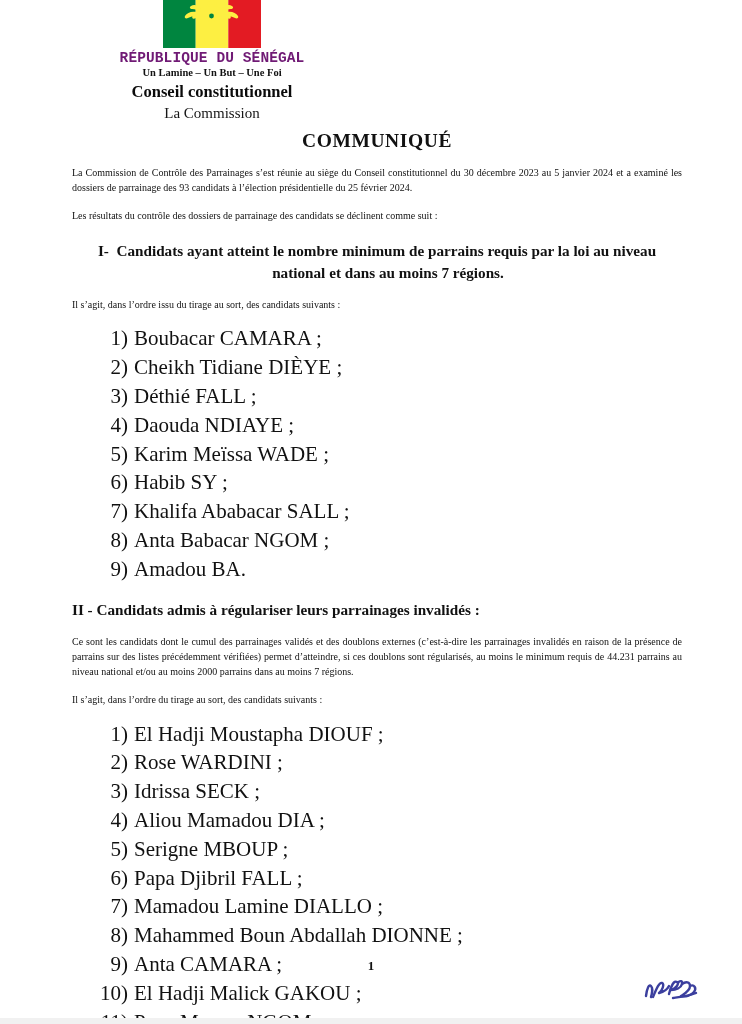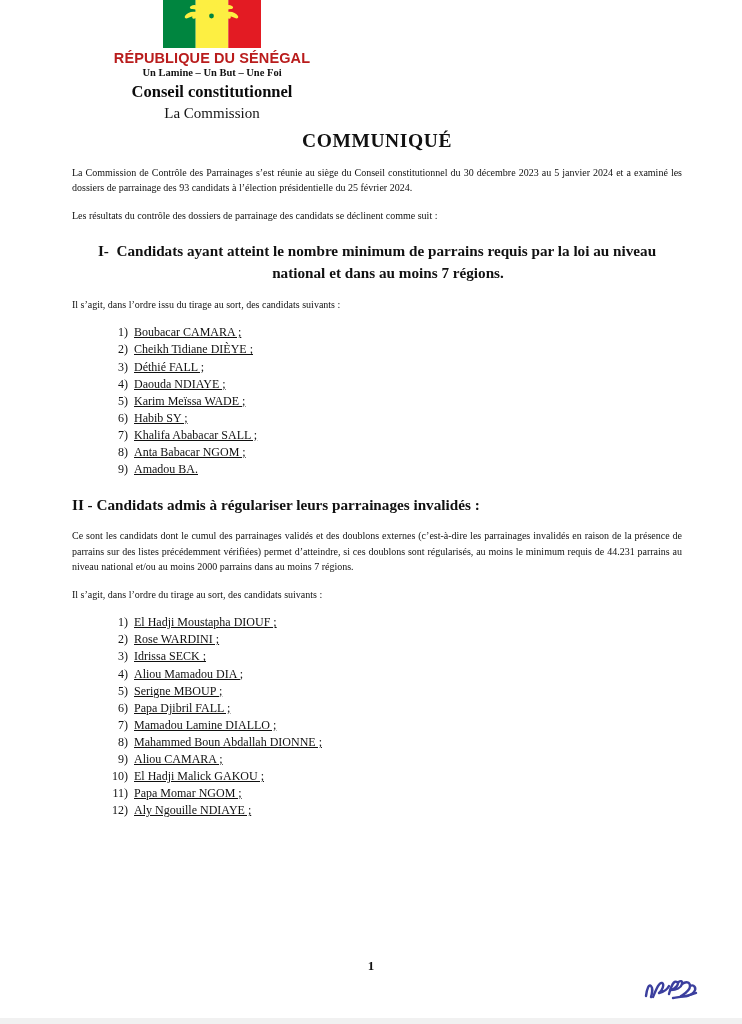--- a/index.html
+++ b/index.html
@@ -43,26 +43,26 @@
     width: 98px;
     height: 48px;
     margin: 0 auto 2px auto;
     position: relative;
     display: block;
     overflow: hidden;
   }
   .emblem svg { display: block; width: 98px; height: 48px; }
 
   .lh-line1 {
-    font-family: Liberation Sans, sans-serif;
+    font-family: Liberation Mono, monospace;
     font-weight: bold;
     font-size: 14.5px;
     letter-spacing: 0.1px;
     line-height: 1.12;
-    color: #b91c1c;
+    color: #701a75;
     white-space: nowrap;
   }
   .lh-line2 {
     font-family: "Liberation Serif", serif;
     font-weight: bold;
     font-size: 10.5px;
     line-height: 1.25;
     color: #121212;
     white-space: nowrap;
   }
@@ -122,27 +122,26 @@
     text-align: center;
   }
   ol.candidates {
     margin: 10px 0 14px 0;
     padding: 0 0 0 28px;
     list-style: none;
     counter-reset: cand;
   }
   ol.candidates li {
     counter-increment: cand;
-    font-size: 12px;
+    font-size: 21px;
     line-height: 1.30;
     padding-left: 34px;
     position: relative;
     margin: 0 0 1.5px 0;
     white-space: nowrap;
-    text-decoration: underline;
   }
   ol.candidates li::before {
     content: counter(cand) ")";
     position: absolute;
     left: 0;
     width: 28px;
     text-align: right;
   }
 
   
@@ -229,21 +228,21 @@
 
     <ol class="candidates">
       <li>El Hadji Moustapha DIOUF ;</li>
       <li>Rose WARDINI ;</li>
       <li>Idrissa SECK ;</li>
       <li>Aliou Mamadou DIA ;</li>
       <li>Serigne MBOUP ;</li>
       <li>Papa Djibril FALL ;</li>
       <li>Mamadou Lamine DIALLO ;</li>
       <li>Mahammed Boun Abdallah DIONNE ;</li>
-      <li>Aliou CAMARA ;</li>
+      <li>Anta CAMARA ;</li>
       <li>El Hadji Malick GAKOU ;</li>
       <li>Papa Momar NGOM ;</li>
       <li>Aly Ngouille NDIAYE ;</li>
 
     </ol>
 
   </div>
 
   <div class="page-number">1</div>
 

